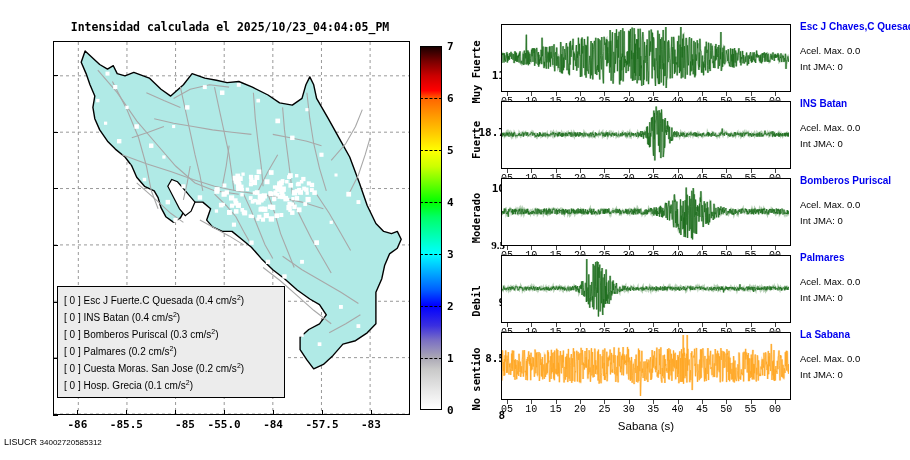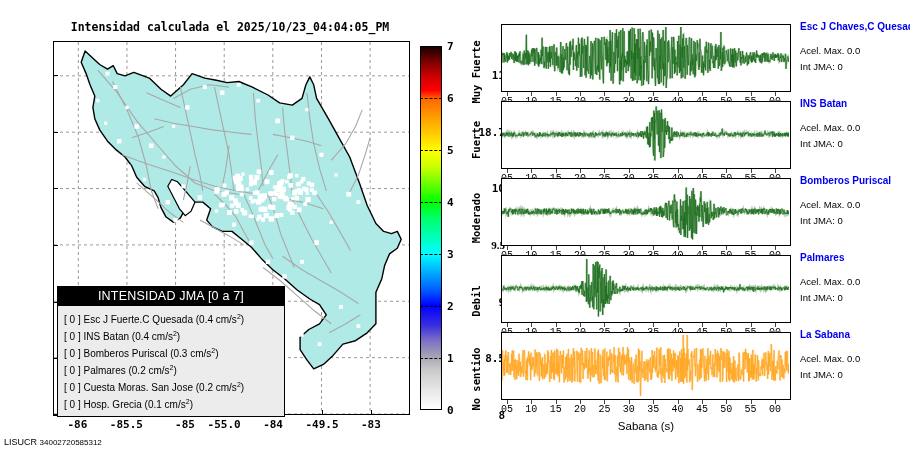--- a/index.html
+++ b/index.html
@@ -316,28 +316,27 @@
     <div class="xtick" style="left: 77.4521px;">-86</div>
     <div class="xtickmark" style="left: 77.4521px;"></div>
     <div class="xtick" style="left: 126.356px;">-85.5</div>
     <div class="xtickmark" style="left: 126.356px;"></div>
     <div class="xtick" style="left: 185px;">-85</div>
     <div class="xtickmark" style="left: 175.26px;"></div>
     <div class="xtick" style="left: 224.164px;">-55.0</div>
     <div class="xtickmark" style="left: 224.164px;"></div>
     <div class="xtick" style="left: 273.068px;">-84</div>
     <div class="xtickmark" style="left: 273.068px;"></div>
-    <div class="xtick" style="left: 321.973px;">-49.5</div>
+    <div class="xtick" style="left: 321.973px;">-57.5</div>
     <div class="xtickmark" style="left: 321.973px;"></div>
     <div class="xtick" style="left: 370.877px;">-83</div>
     <div class="xtickmark" style="left: 370.877px;"></div>
   </div>
 
 <div class="abs" id="legend-box">
-  <div id="legend-header">INTENSIDAD JMA [0 a 7]</div>
   <div id="legend-list">
       <div class="legend-row"><span>[ 0 ]</span><span> Esc J Fuerte.C Quesada</span><span> (0.4 cm/s<sup>2</sup>)</span></div>
       <div class="legend-row"><span>[ 0 ]</span><span> INS Batan</span><span> (0.4 cm/s<sup>2</sup>)</span></div>
       <div class="legend-row"><span>[ 0 ]</span><span> Bomberos Puriscal</span><span> (0.3 cm/s<sup>2</sup>)</span></div>
       <div class="legend-row"><span>[ 0 ]</span><span> Palmares</span><span> (0.2 cm/s<sup>2</sup>)</span></div>
       <div class="legend-row"><span>[ 0 ]</span><span> Cuesta Moras. San Jose</span><span> (0.2 cm/s<sup>2</sup>)</span></div>
       <div class="legend-row"><span>[ 0 ]</span><span> Hosp. Grecia</span><span> (0.1 cm/s<sup>2</sup>)</span></div>
     </div>
 </div>
 

